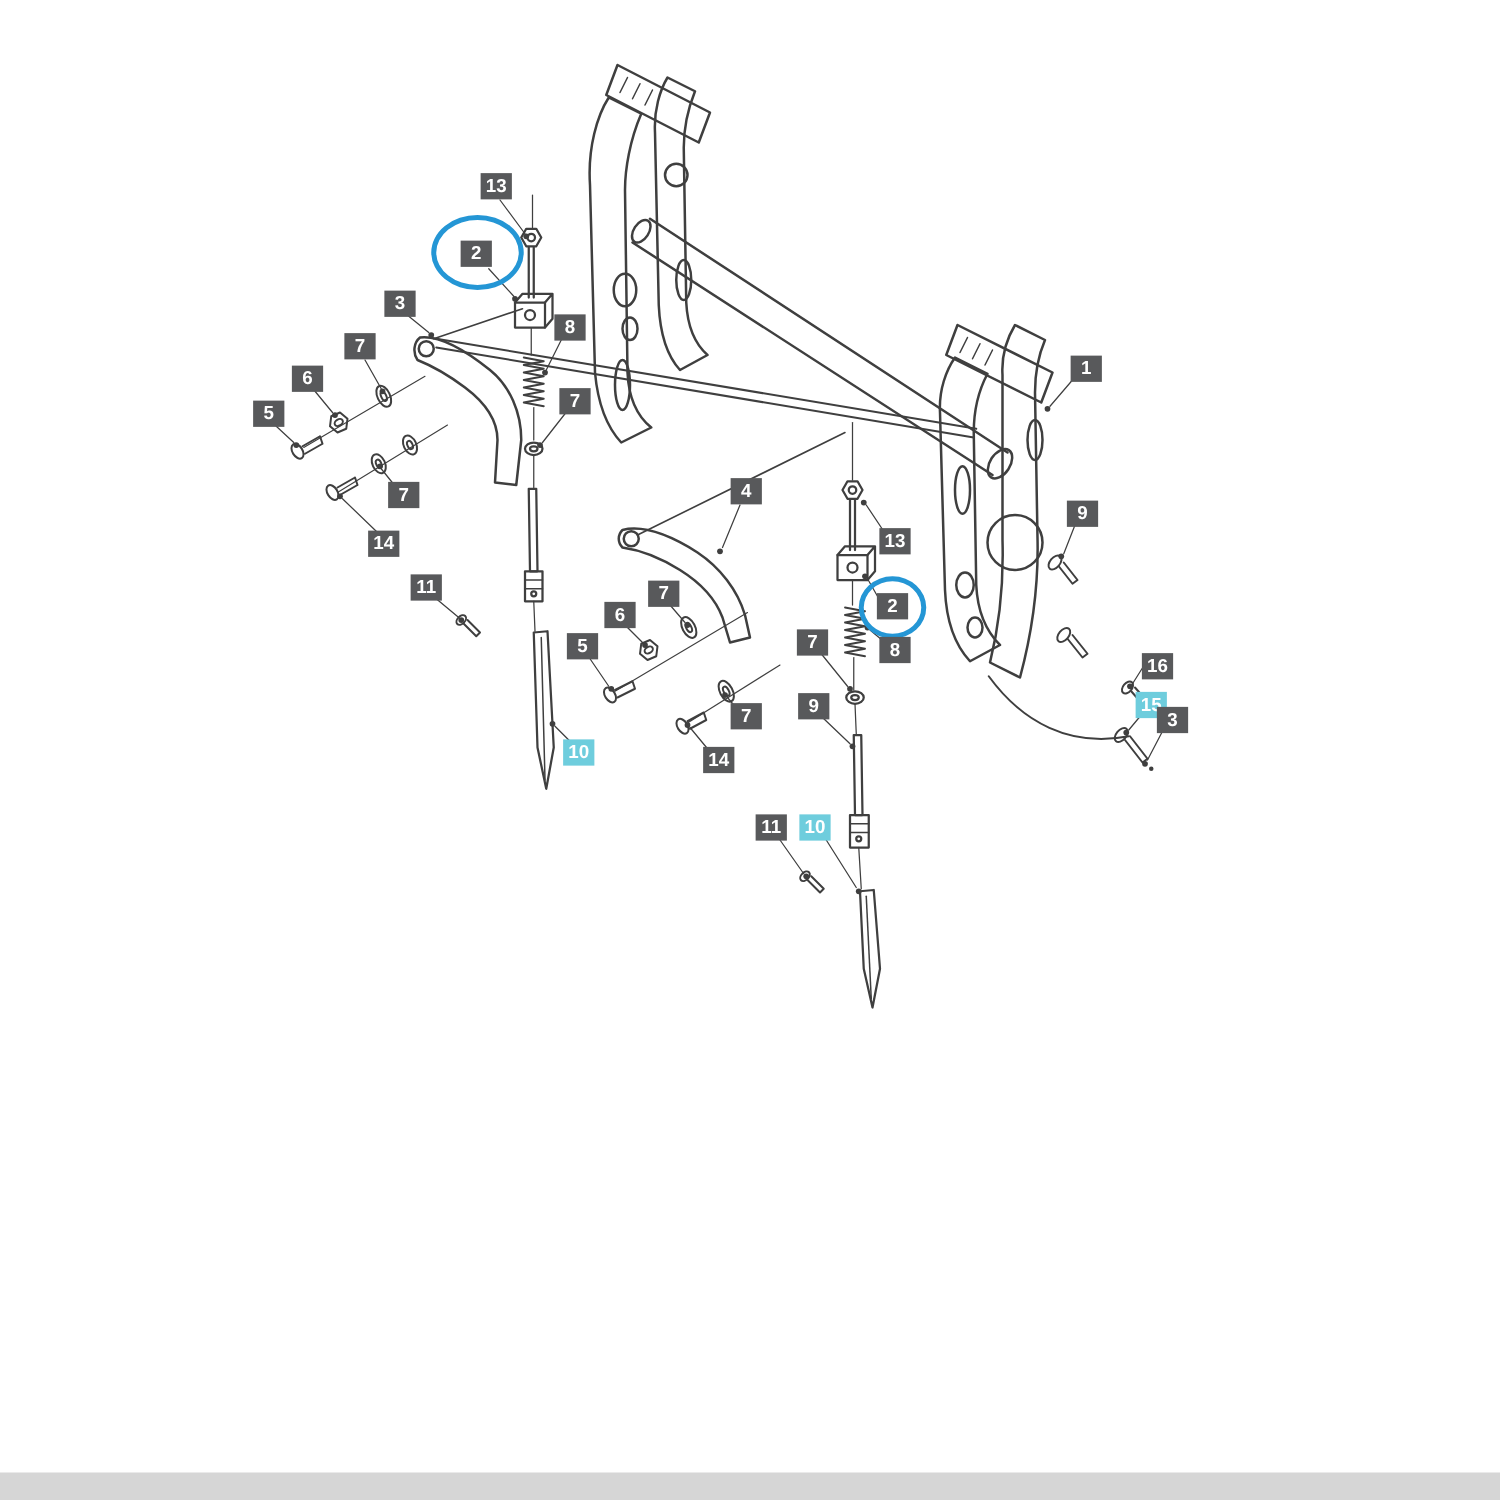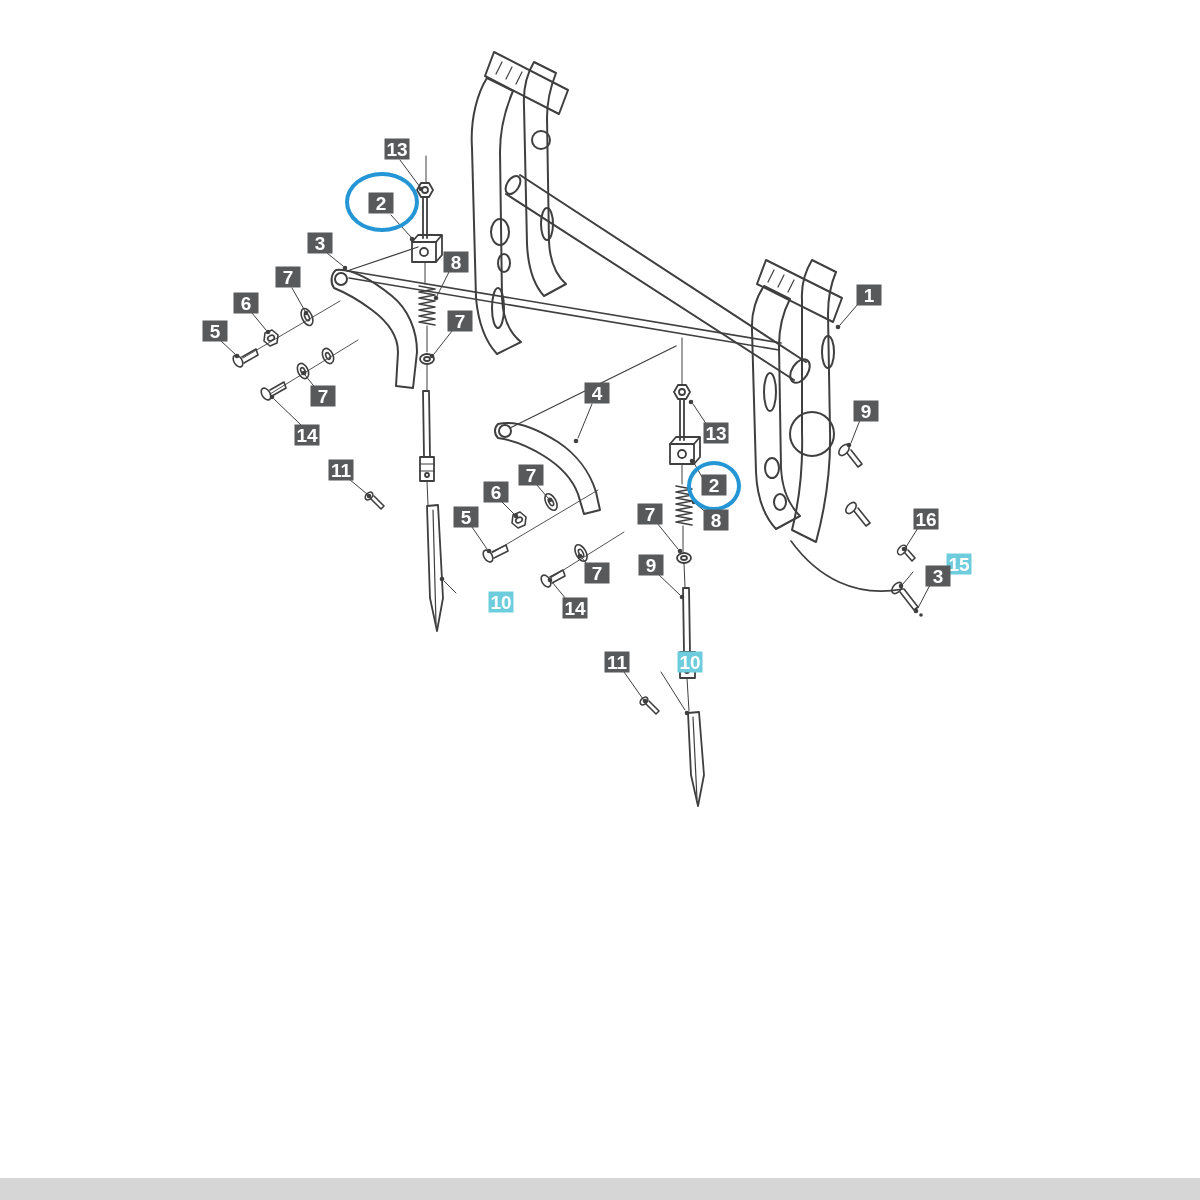--- a/index.html
+++ b/index.html
@@ -12,26 +12,26 @@
   }
   .stage { position:absolute; inset:0; background:var(--page-bg,#fff); }
   svg.artwork { position:absolute; left:0; top:0; color:var(--line-color,#3f3f3f); }
   .label-layer { position:absolute; inset:0; }
   .part-label {
     position:absolute;
     min-width:25px; height:21px;
     padding:0 1px;
     background:var(--label-bg,#58595b);
     color:var(--label-fg,#ffffff);
-    font-size:19px; font-weight:bold; line-height:1;
+    font-size:15px; font-weight:bold; line-height:1;
     display:flex; align-items:center; justify-content:center;
     transform:translate(-50%,-50%);
     text-align:right;
   }
-  .part-label.highlight { background:var(--label-hl,#6ecddd);margin-left:38px; }
+  .part-label.highlight { background:var(--label-hl,#6ecddd); }
   .highlight-circle {
     position:absolute;
     border:4px solid var(--circle-color,#2496d5);
     border-radius:50%;
     background:transparent;
   }
   .footer-bar {
     position:absolute; left:0; right:0; bottom:0;
     height:22px;
     background:var(--footer-bg,#d6d6d6);
@@ -267,19 +267,19 @@
       <div class="part-label" style="left: 575px; top: 608px;">14</div>
       <div class="part-label" style="left: 716px; top: 433px;">13</div>
       <div class="part-label" style="left: 714px; top: 485px;">2</div>
       <div class="part-label" style="left: 716px; top: 520px;">8</div>
       <div class="part-label" style="left: 650px; top: 514px;">7</div>
       <div class="part-label" style="left: 651px; top: 565px;">9</div>
       <div class="part-label" style="left: 617px; top: 662px;">11</div>
       <div class="part-label highlight" style="left: 652px; top: 662px;">10</div>
       <div class="part-label" style="left: 869px; top: 295px;">1</div>
       <div class="part-label" style="left: 866px; top: 411px;">9</div>
-      <div class="part-label" style="left: 926px; top: 519px;">16</div>
+      <div class="part-label" style="left: 926px; top: 533px;">16</div>
       <div class="part-label highlight" style="left: 921px; top: 564px;">15</div>
       <div class="part-label" style="left: 938px; top: 576px;">3</div>
     </div>
 
   <div class="footer-bar"></div>
 </div>
 
 </body></html>

